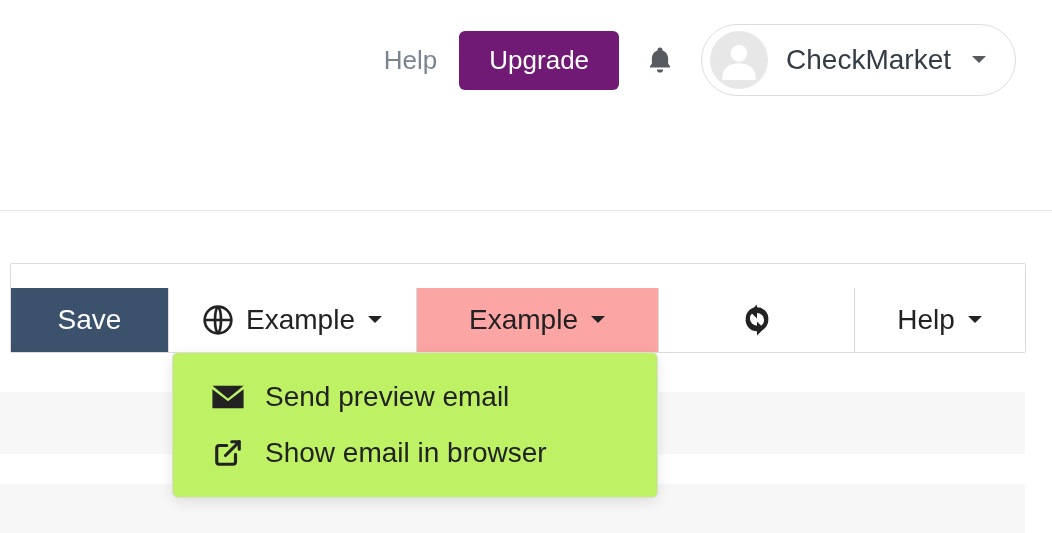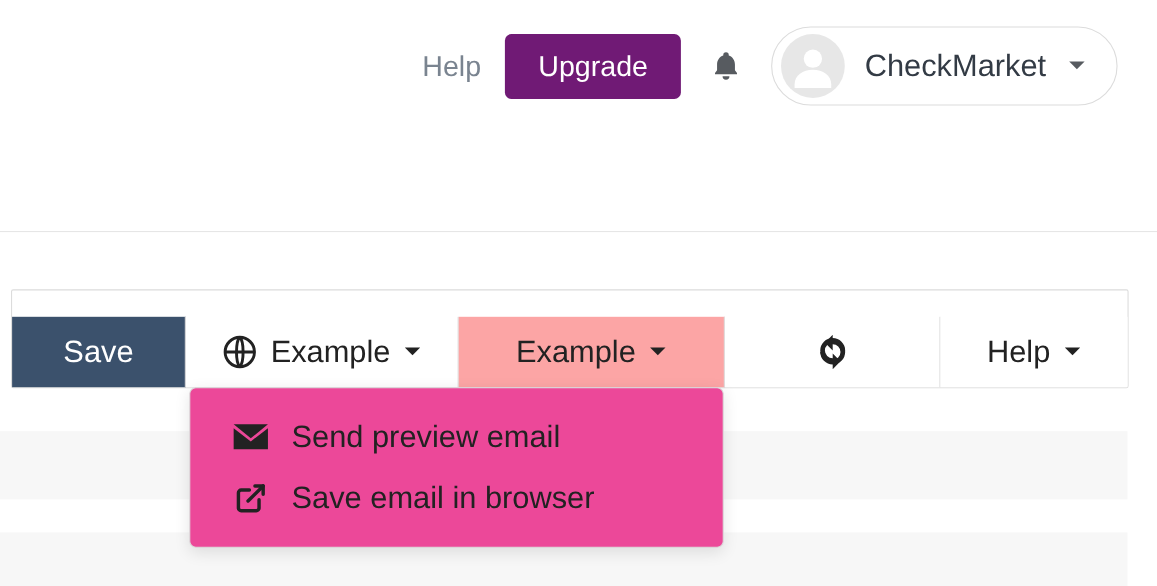--- a/index.html
+++ b/index.html
@@ -124,21 +124,21 @@
     }
     .row1 { top: 392px; }
     .row2 { top: 484px; height: 49px; }
 
     
     .dropdown {
       position: absolute;
       top: 352px;
       left: 172px;
       width: 486px;
-      background: #ec4899;
+      background: #bef264;
       border: 1px solid #dcdcdc;
       border-radius: 6px;
       box-shadow: 0 4px 14px rgba(0,0,0,0.10);
       padding: 16px 0;
     }
     .dd-item {
       display: flex;
       align-items: center;
       gap: 20px;
       padding: 12px 38px;
@@ -246,15 +246,15 @@
     <span>Send preview email</span>
   </div>
   <div class="dd-item">
     <span class="dd-icon">
       <svg width="30" height="30" viewBox="0 0 24 24" fill="none" stroke="#222" stroke-width="2.5" stroke-linecap="round" stroke-linejoin="round">
           <path d="M18 13v6a2 2 0 0 1-2 2H5a2 2 0 0 1-2-2V8a2 2 0 0 1 2-2h6"></path>
           <path d="M15 3h6v6"></path>
           <path d="M10 14L21 3"></path>
         </svg>
     </span>
-    <span>Save email in browser</span>
+    <span>Show email in browser</span>
   </div>
 </div>
 
 </body></html>

